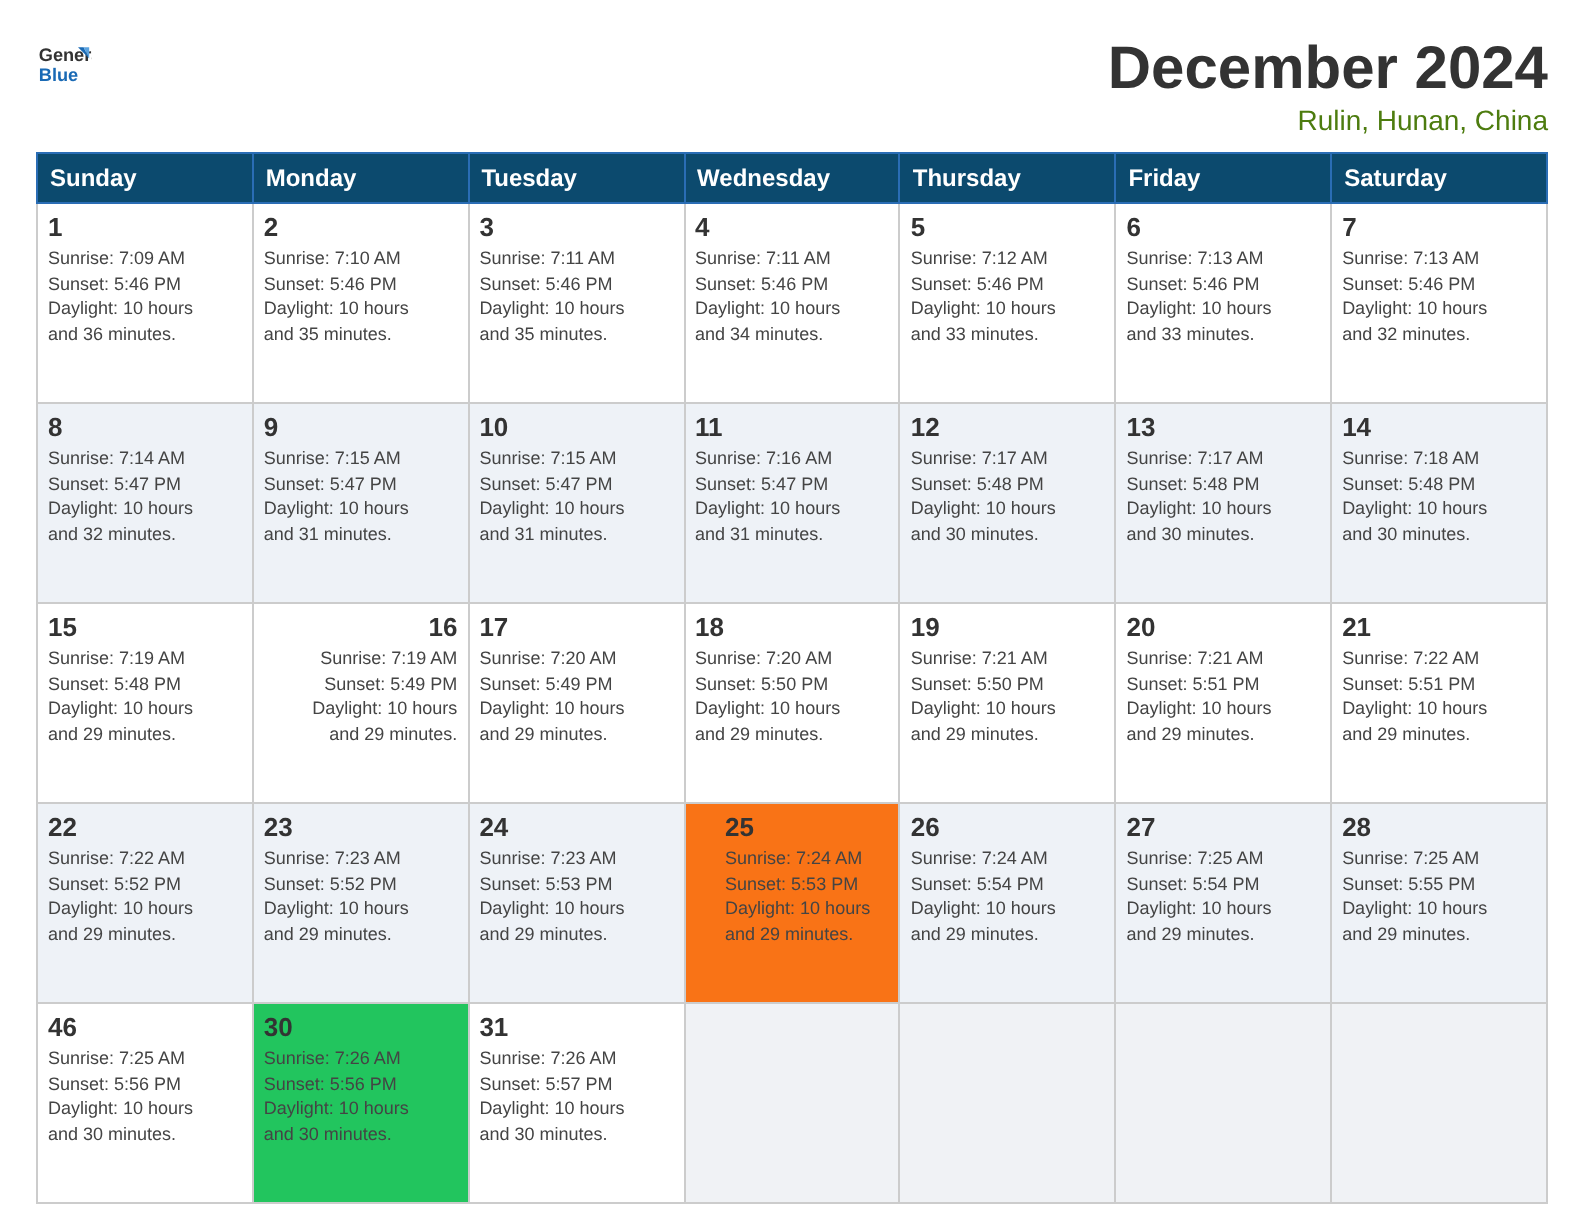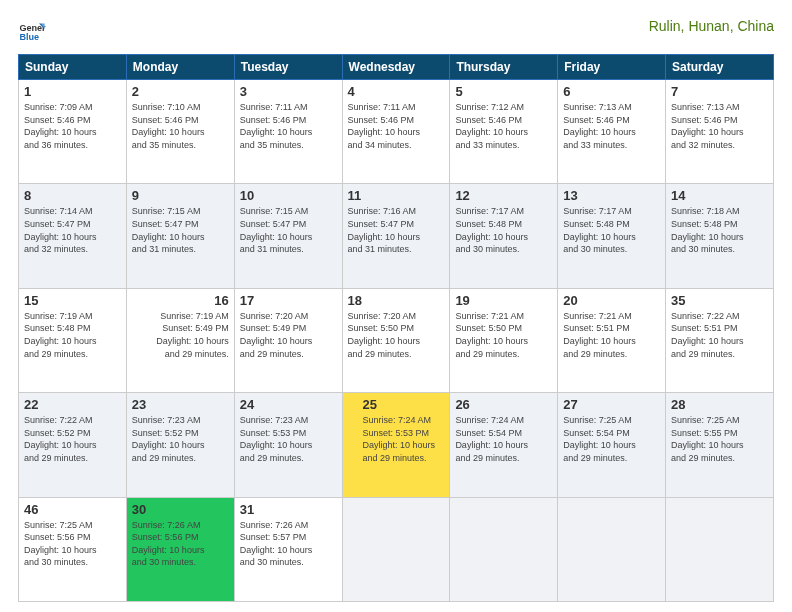--- a/index.html
+++ b/index.html
@@ -100,20 +100,21 @@
   <div class="header">
     <div class="logo">
       <svg class="logo-icon" viewBox="0 0 40 40">
         <text x="2" y="18" font-size="13" font-weight="bold" fill="#333">General</text>
         <text x="2" y="32" font-size="13" font-weight="bold" fill="#1a6ab5">Blue</text>
         <polygon points="30,8 38,16 34,8" fill="#1a6ab5"></polygon>
         <polygon points="34,8 38,16 38,8" fill="#5ba3e0"></polygon>
       </svg>
     </div>
     <div class="title-block">
+      <div class="main-title">December 2024</div>
       <div class="subtitle">Rulin, Hunan, China</div>
     </div>
   </div>
 
   <table class="calendar">
     <thead>
       <tr>
         <th>Sunday</th>
         <th>Monday</th>
         <th>Tuesday</th>
@@ -263,21 +264,21 @@
 and 29 minutes.</div>
           </td>
           <td style="background-color: rgb(255, 255, 255);">
             <span class="day-num">20</span>
             <div class="day-info" style="white-space: pre-wrap;">Sunrise: 7:21 AM
 Sunset: 5:51 PM
 Daylight: 10 hours
 and 29 minutes.</div>
           </td>
           <td style="background-color: rgb(255, 255, 255);">
-            <span class="day-num">35</span>
+            <span class="day-num">21</span>
             <div class="day-info" style="white-space: pre-wrap;">Sunrise: 7:22 AM
 Sunset: 5:51 PM
 Daylight: 10 hours
 and 29 minutes.</div>
           </td>
         </tr>
         <tr class="week-row">
           <td style="background-color: rgb(238, 242, 247);">
             <span class="day-num">22</span>
             <div class="day-info" style="white-space: pre-wrap;">Sunrise: 7:22 AM
@@ -292,21 +293,21 @@
 Daylight: 10 hours
 and 29 minutes.</div>
           </td>
           <td style="background-color: rgb(238, 242, 247);">
             <span class="day-num">24</span>
             <div class="day-info" style="white-space: pre-wrap;">Sunrise: 7:23 AM
 Sunset: 5:53 PM
 Daylight: 10 hours
 and 29 minutes.</div>
           </td>
-          <td style="background-color: #fde047; padding-left: 20px;">
+          <td style="background-color: #f97316; padding-left: 20px;">
             <span class="day-num">25</span>
             <div class="day-info" style="white-space: pre-wrap;">Sunrise: 7:24 AM
 Sunset: 5:53 PM
 Daylight: 10 hours
 and 29 minutes.</div>
           </td>
           <td style="background-color: rgb(238, 242, 247);">
             <span class="day-num">26</span>
             <div class="day-info" style="white-space: pre-wrap;">Sunrise: 7:24 AM
 Sunset: 5:54 PM

